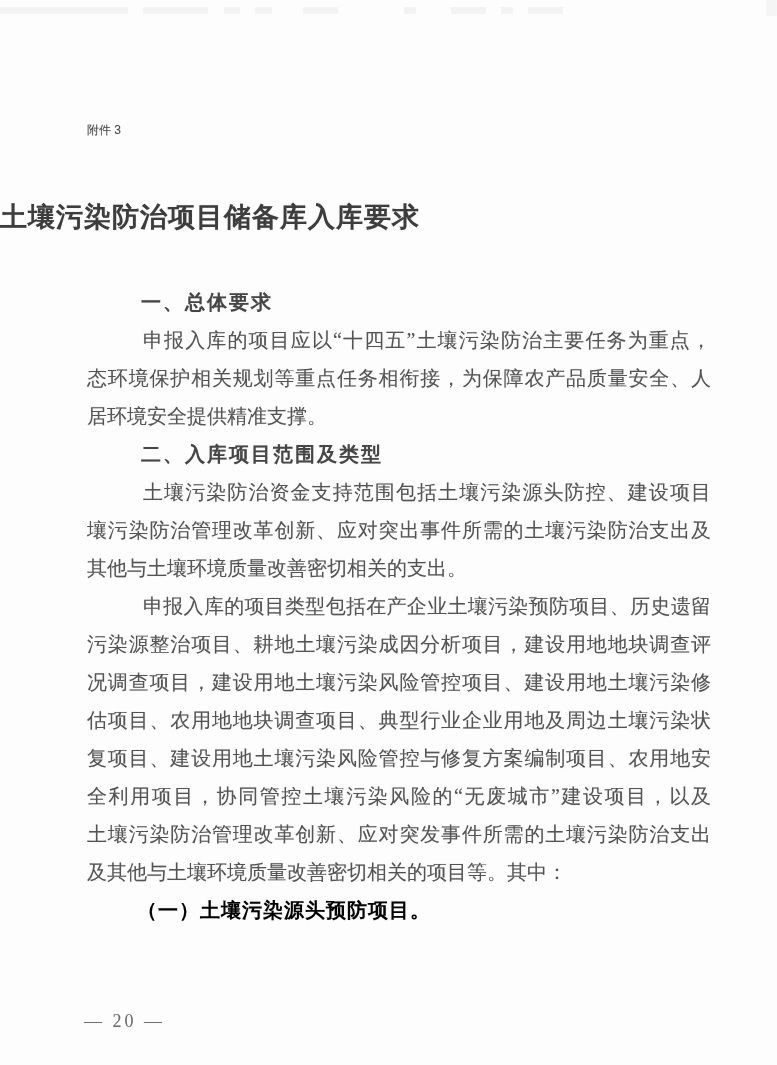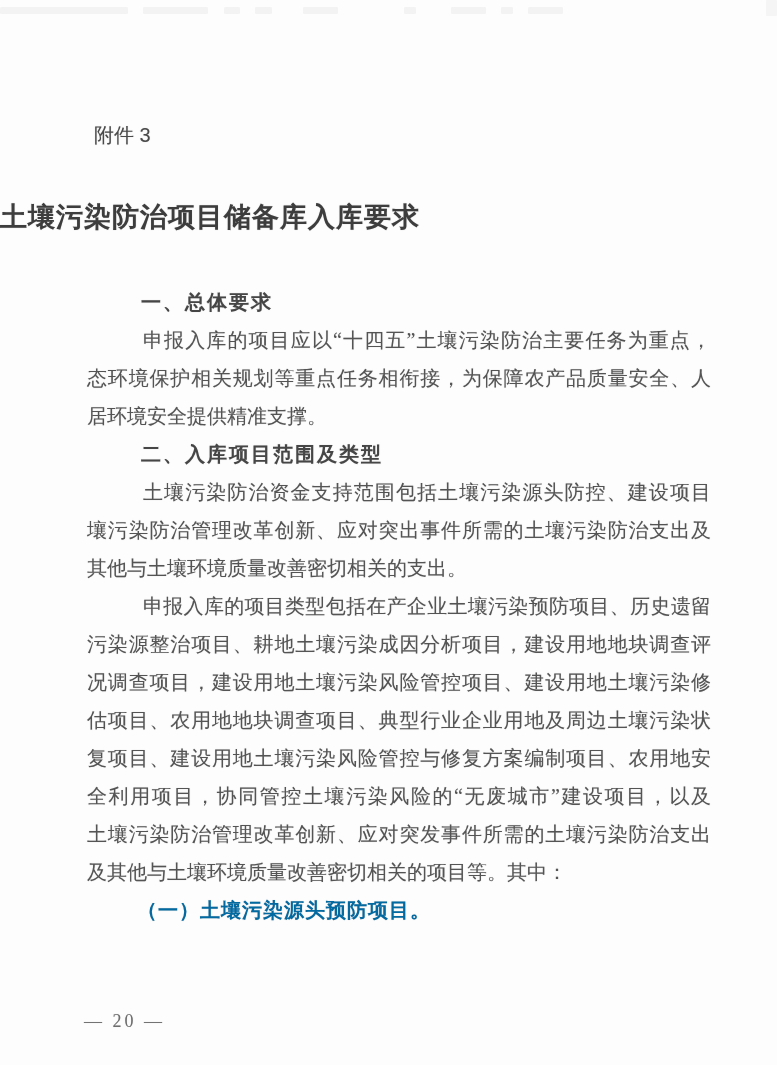--- a/index.html
+++ b/index.html
@@ -19,24 +19,24 @@
     position: absolute;
     top: 7px;
     height: 7px;
     background: #f3f3f3;
     border-radius: 1px;
   }
   .artifact.corner { top: 0; height: 16px; background: #f5f5f5; }
 
   .attach-label {
     position: absolute;
-    left: 94px;
+    left: 87px;
     top: 122px;
     font-family: "Liberation Sans", sans-serif;
-    font-size: 20px;
+    font-size: 12px;
     color: #4a4a4a;
     text-shadow: 0 0 1px rgba(110,110,110,0.35);
   }
 
   .doc-title {
     position: absolute;
     left: 0;
     right: 0;
     top: 199px;
     text-align: left;
@@ -75,21 +75,21 @@
   .ln.h1 {
     font-family: "Liberation Sans", sans-serif;
     font-weight: bold;
     color: #464646;
     text-indent: 54px;
     letter-spacing: 2px;
   }
 
   .ln.sub {
     font-weight: bold;
-    color: #0369a1;
+    color: #000000;
     text-indent: 50px;
     letter-spacing: 1px;
   }
 
   .page-number {
     position: absolute;
     left: 84px;
     top: 1011px;
     font-size: 18px;
     letter-spacing: 3px;

